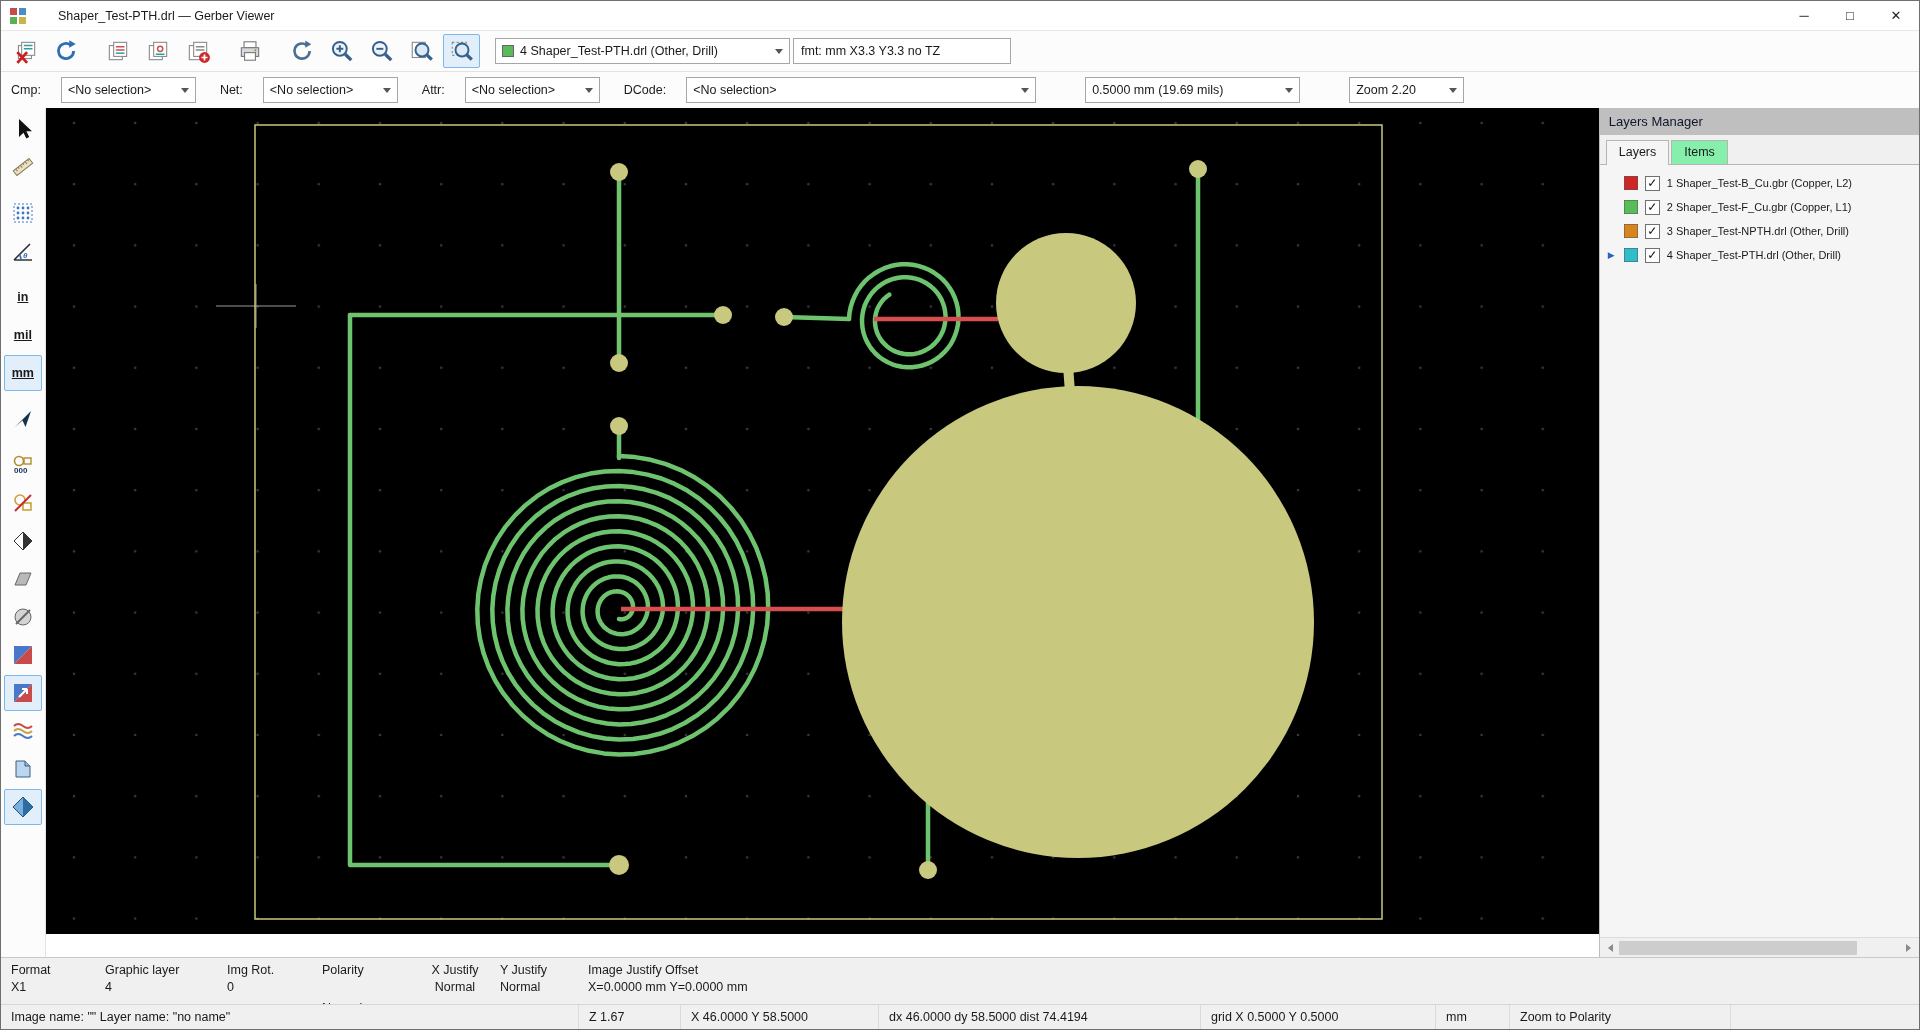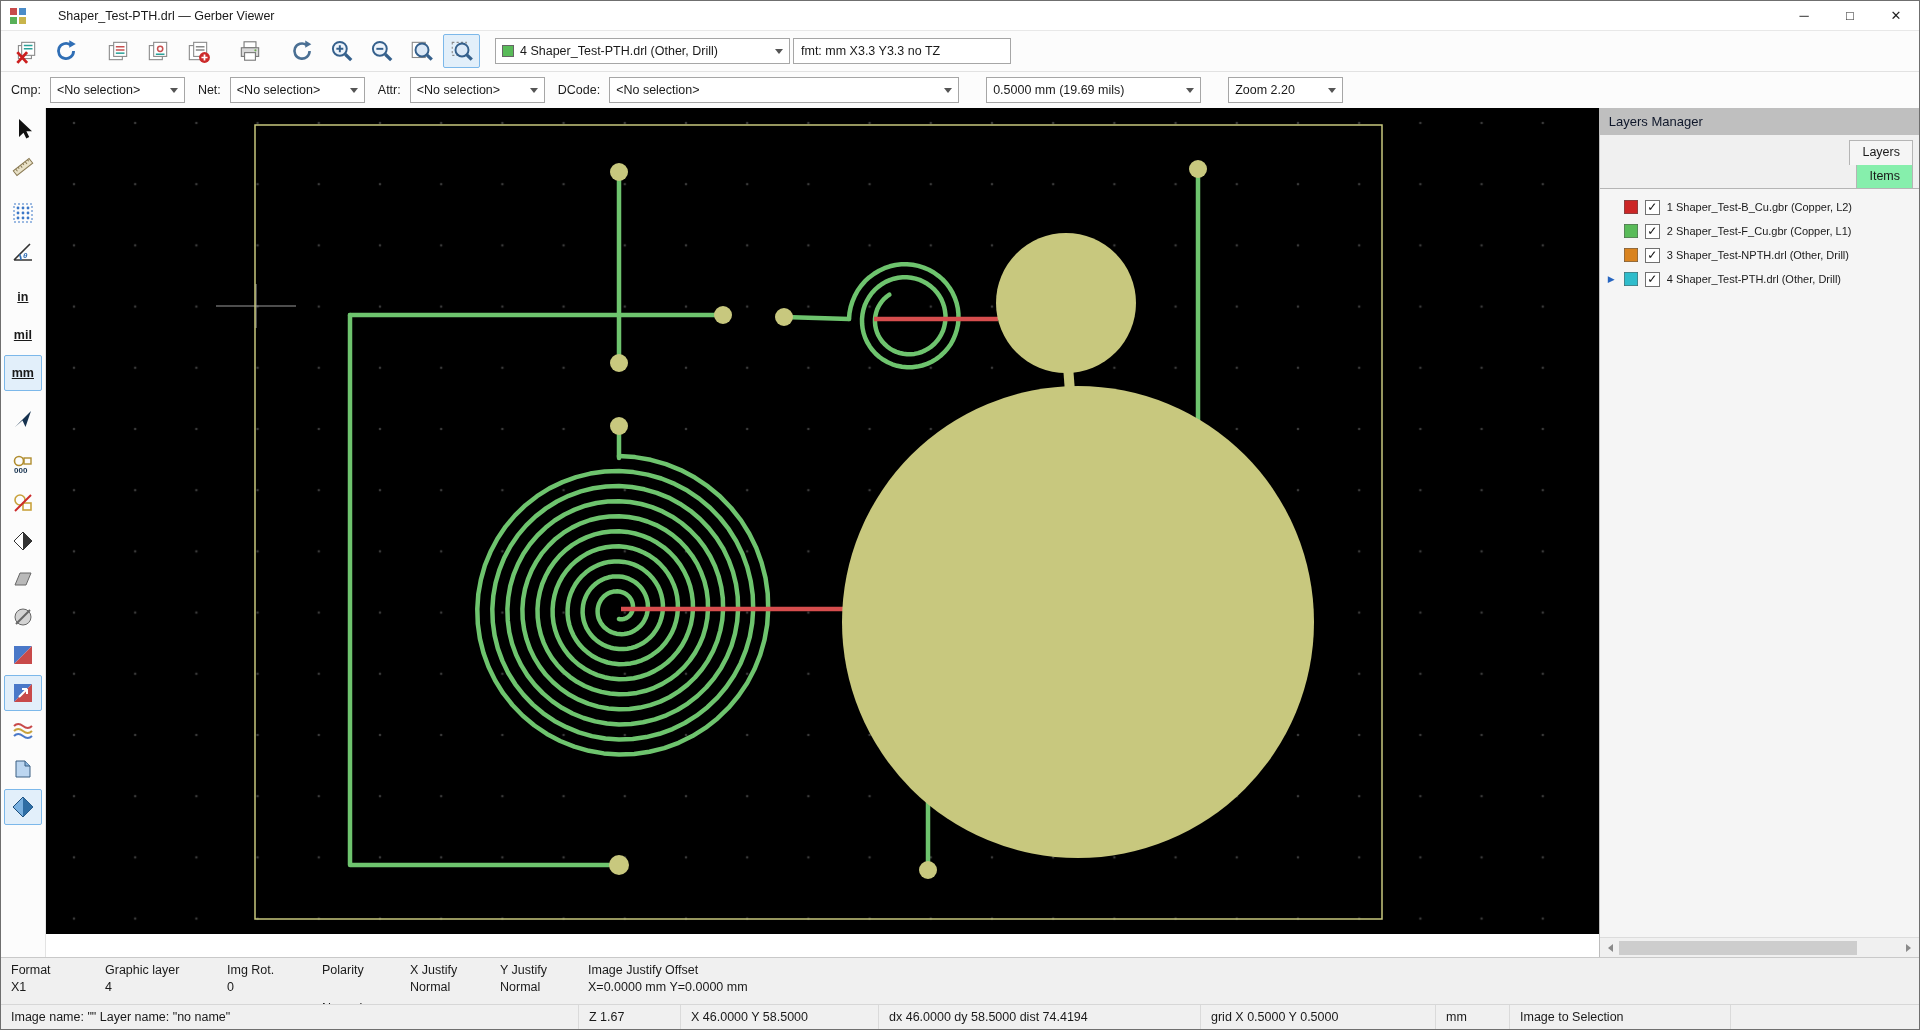--- a/index.html
+++ b/index.html
@@ -14,21 +14,21 @@
   .wincontrols { margin-left:auto; display:flex; height:100%; }
   .winbtn { width:46px; height:100%; display:flex; align-items:center; justify-content:center; font-size:13px; color:#222; }
 
   
   .menubar { height:25px; display:flex; align-items:center; padding-left:6px; background:#fff; flex:0 0 auto; }
   .menuitem { padding:3px 9px; }
 
   
   .toolbar { display:flex; align-items:center; background:#fcfcfc; border-top:1px solid #e8e8e8; flex:0 0 auto; padding:0 6px; }
   .tb1 { height:41px; gap:3px; }
-  .tb2 { height:37px; gap:9px; border-top:1px solid #e2e2e2; }
+  .tb2 { height:37px; gap:20px; border-top:1px solid #e2e2e2; }
   .tbtn { width:37px; height:34px; display:flex; align-items:center; justify-content:center; border:1px solid transparent; border-radius:2px; }
   .tbtn.active { border:1px solid #7cb8ea; background:#e2effa; }
   .tbsep { width:9px; height:1px; }
   .combo { height:26px; background:#fff; border:1px solid #a6a6a6; display:flex; align-items:center; padding:0 6px; gap:6px; white-space:nowrap; overflow:hidden; }
   .combo::after { content:''; margin-left:auto; border:4px solid transparent; border-top:5px solid #555; transform:translateY(2px); flex:0 0 auto; }
   .infobox { height:26px; background:#fff; border:1px solid #a6a6a6; display:flex; align-items:center; padding:0 7px; white-space:nowrap; }
   .lblsm { margin-left:4px; }
   .swatch-sm { width:12px; height:12px; border:1px solid #666; flex:0 0 auto; }
 
   
@@ -36,21 +36,21 @@
   .lefttools { width:45px; background:#fcfcfc; border-right:1px solid #e3e3e3; display:flex; flex-direction:column; align-items:center; padding-top:3px; gap:2px; }
   .ltbtn { width:38px; height:36px; display:flex; align-items:center; justify-content:center; border:1px solid transparent; border-radius:2px; font-weight:bold; }
   .ltbtn.active { border:1px solid #7cb8ea; background:#e2effa; }
   .ltsep { height:6px; }
   .canvas-wrap { width:1553px; height:826px; background:#000; position:relative; }
   .canvas-wrap svg { display:block; }
 
   
   .layers-panel { width:322px; display:flex; flex-direction:column; background:#f5f5f5; border-left:1px solid #bdbdbd; }
   .lm-header { height:27px; background:#bfbfbf; display:flex; align-items:center; padding-left:9px; font-size:13px; color:#0f172a; }
-  .lm-tabs { display:flex; align-items:flex-end; background:#f0f0f0; padding:4px 4px 0 6px; border-bottom:1px solid #b5b5b5;flex-direction:column; }
+  .lm-tabs { display:flex; align-items:flex-end; background:#f0f0f0; padding:4px 4px 0 6px; border-bottom:1px solid #b5b5b5; }
   .lm-tab { padding:4px 12px 5px 12px; border:1px solid #b5b5b5; border-bottom:none; background:#86efac; margin-right:2px; font-size:12.5px; }
   .lm-tab.active { background:#f5f5f5; position:relative; top:1px; padding-bottom:6px; }
   .lm-list { flex:1 1 auto; padding-top:6px; background:#f5f5f5; }
   .lm-row { height:24px; display:flex; align-items:center; padding-left:6px; gap:7px; }
   .lm-marker { width:11px; font-size:9px; color:#2765c0; text-align:center; }
   .lm-swatch { width:14px; height:14px; flex:0 0 auto; }
   .cb { width:15px; height:15px; background:#fff; border:1px solid #707070; display:flex; align-items:center; justify-content:center; font-size:12px; line-height:1; color:#111; }
   .lm-label { font-size:11px; white-space:nowrap; }
   .lm-scroll { height:20px; background:#f0f0f0; border-top:1px solid #dcdcdc; display:flex; align-items:center; }
   .scr-arrow { width:18px; height:100%; display:flex; align-items:center; justify-content:center; }
@@ -445,38 +445,38 @@
       <span>4</span>
     </div>
     <div class="stcol" style="width:95px;">
       <span>Img Rot.</span>
       <span>0</span>
     </div>
     <div class="stcol" style="width:88px;gap:21px;">
       <span>Polarity</span>
       <span>Normal</span>
     </div>
-    <div class="stcol" style="width:90px;">
+    <div class="stcol" style="width:90px;text-align:center;">
       <span>X Justify</span>
       <span>Normal</span>
     </div>
     <div class="stcol" style="width:88px;">
       <span>Y Justify</span>
       <span>Normal</span>
     </div>
     <div class="stcol">
       <span>Image Justify Offset</span>
       <span>X=0.0000 mm Y=0.0000 mm</span>
     </div>
   </div>
 
   <div class="statusB">
     <div class="stcell" style="width:578px;">Image name: ""   Layer name: "no name"</div>
     <div class="stcell" style="width:102px;">Z 1.67</div>
     <div class="stcell" style="width:198px;">X 46.0000  Y 58.5000</div>
     <div class="stcell" style="width:322px;">dx 46.0000  dy 58.5000  dist 74.4194</div>
     <div class="stcell" style="width:235px;">grid X 0.5000  Y 0.5000</div>
     <div class="stcell" style="width:74px;">mm</div>
-    <div class="stcell" style="width:221px;">Image to Selection</div>
+    <div class="stcell" style="width:221px;">Zoom to Polarity</div>
     <div class="stcell" style="flex:1; border-right:none;"></div>
   </div>
 
 </div>
 
 </body></html>

